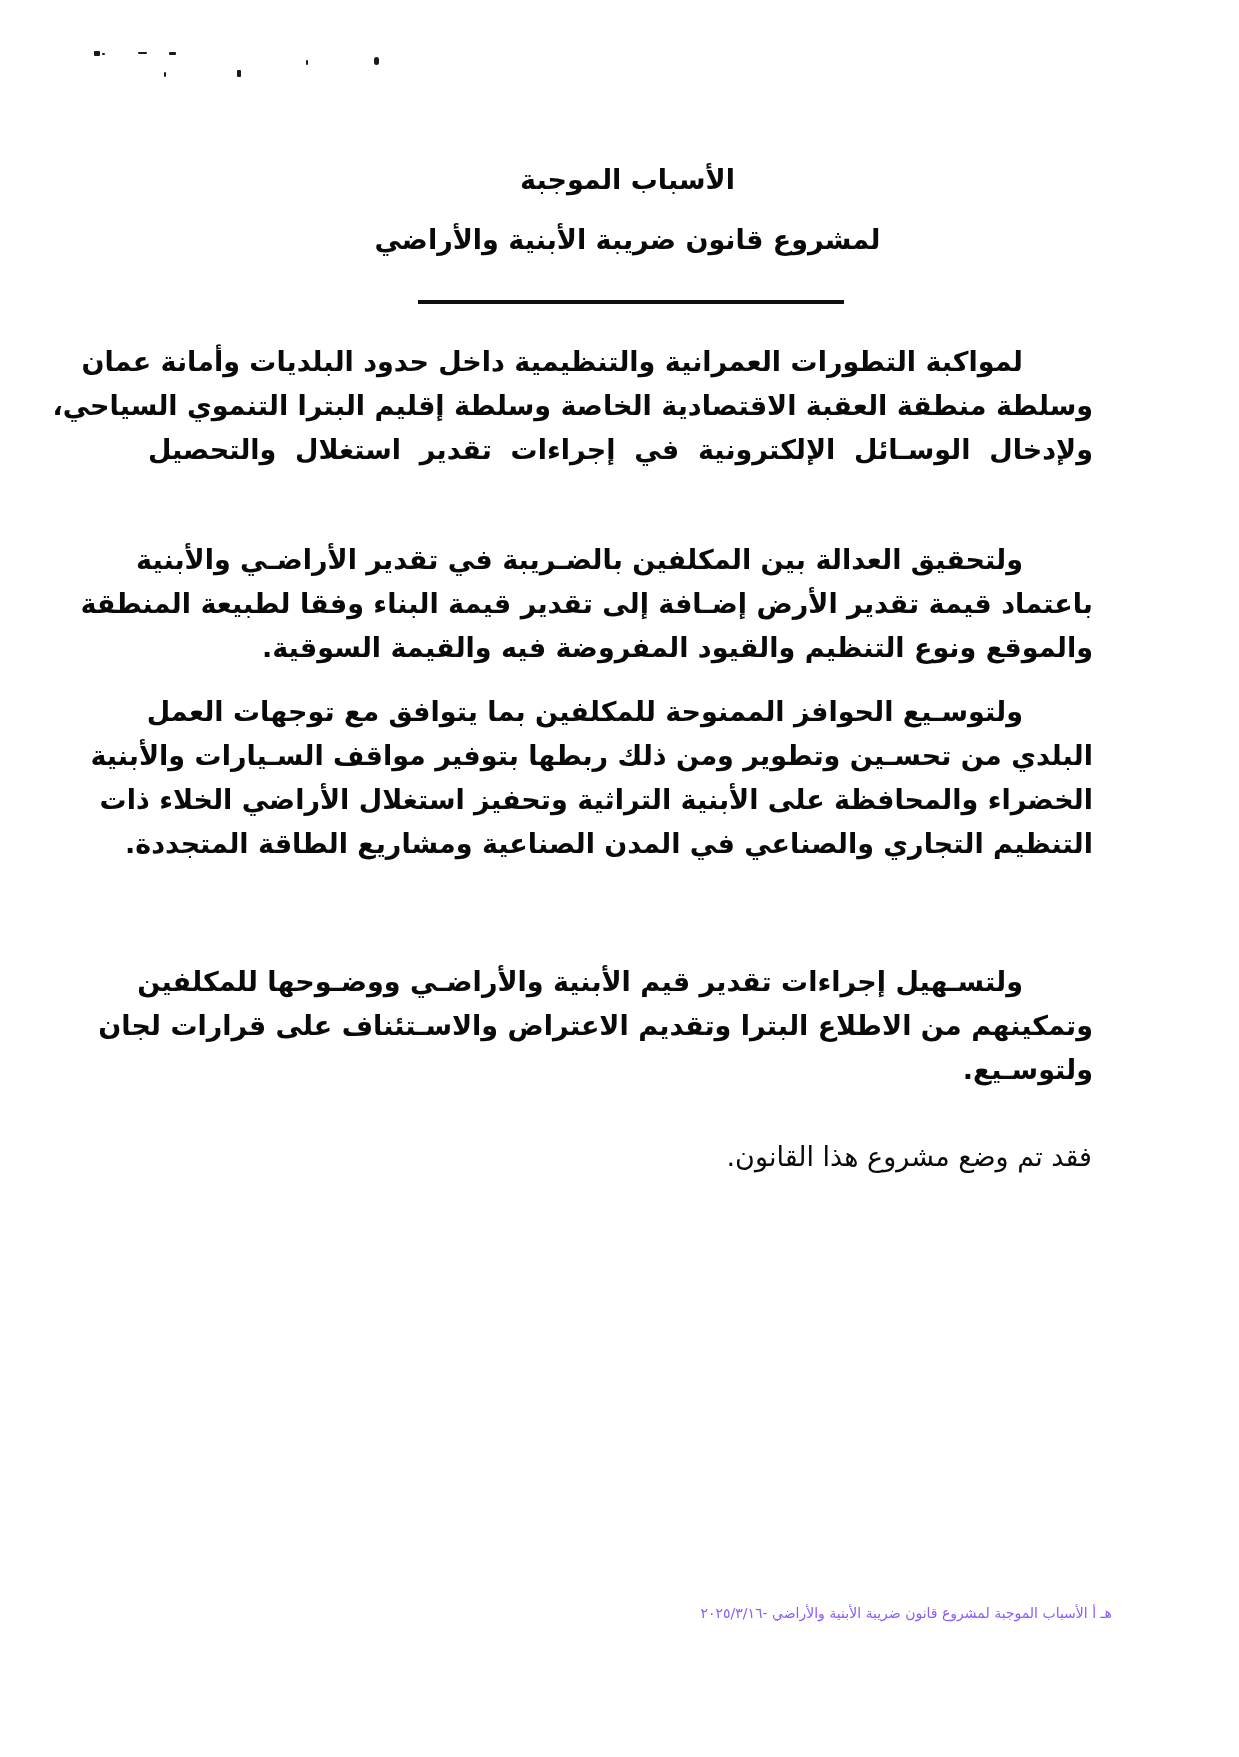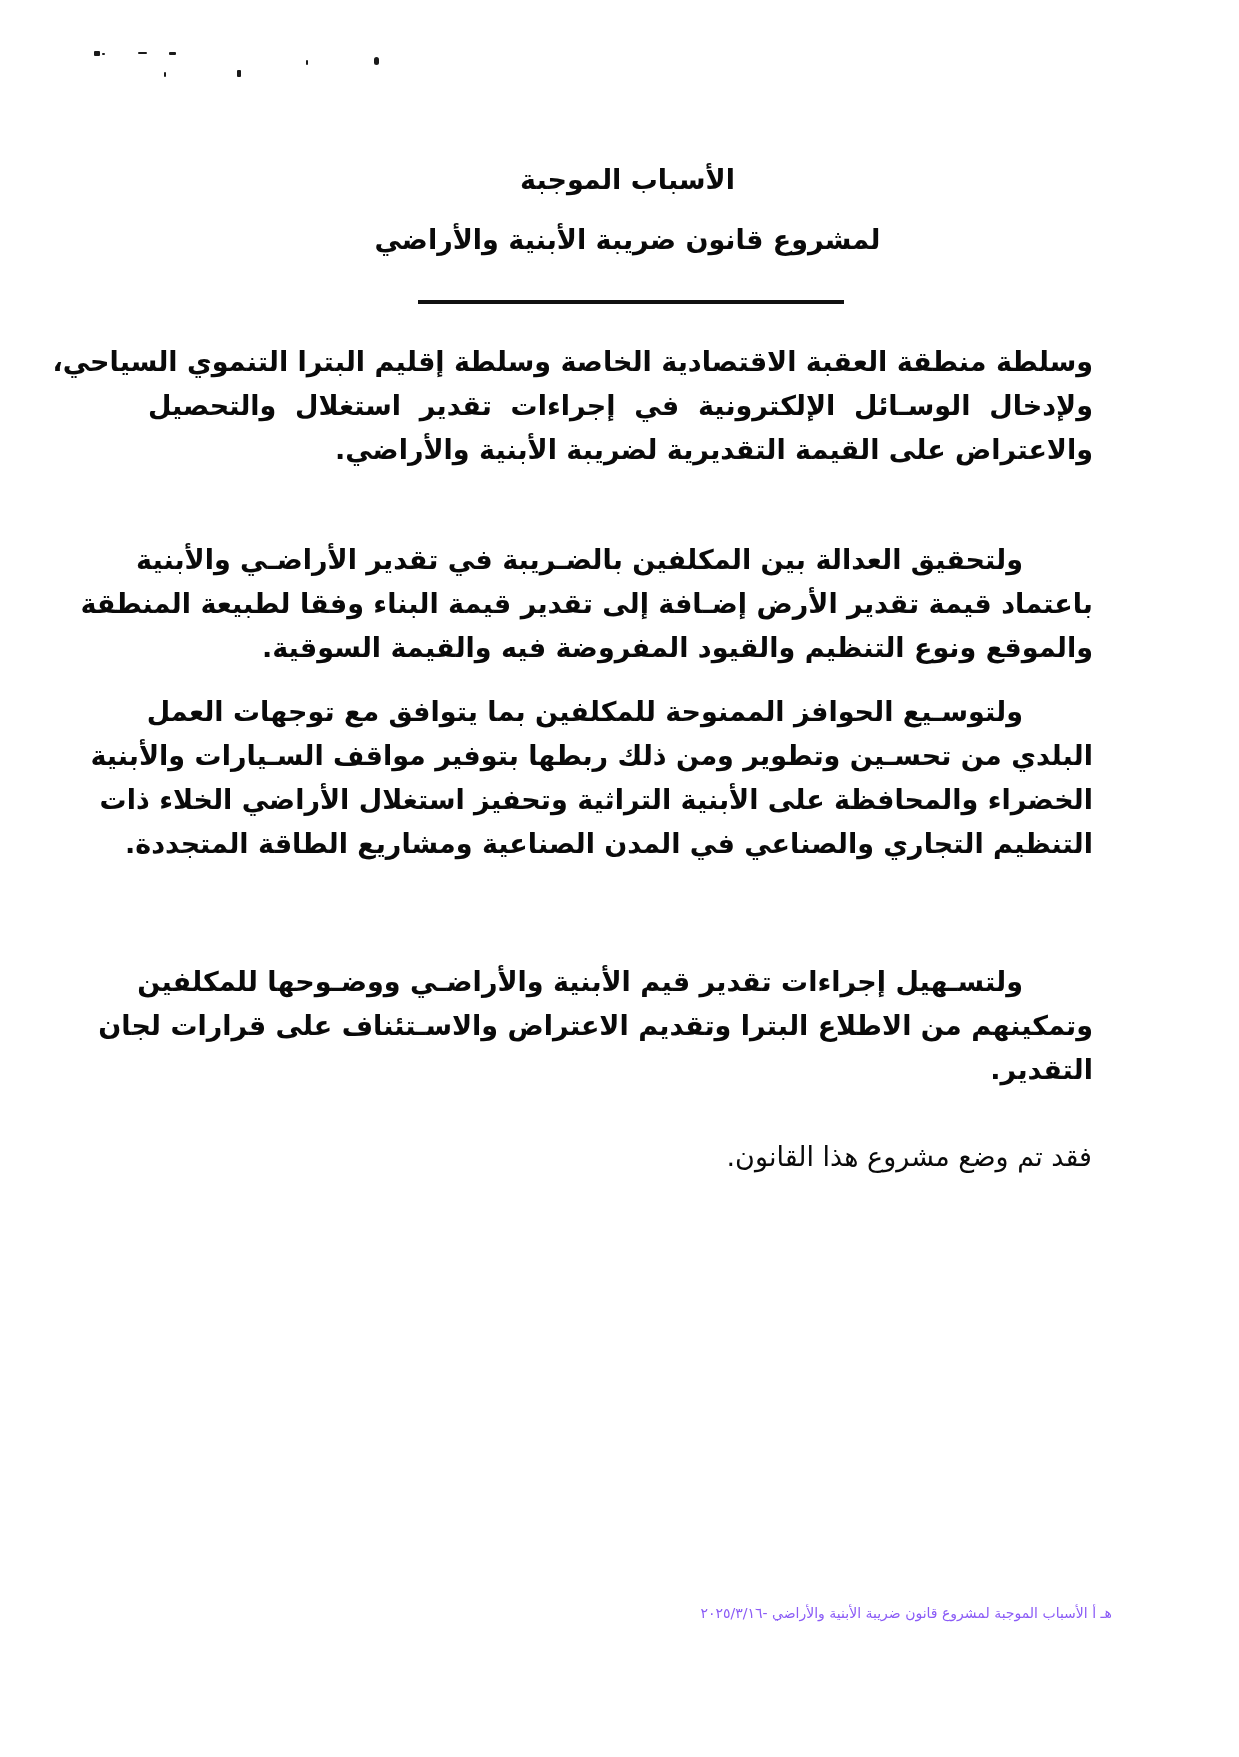--- a/index.html
+++ b/index.html
@@ -113,42 +113,42 @@
   <div class="title-block">
     <div class="title-line">الأسباب الموجبة</div>
     <div class="title-line">لمشروع قانون ضريبة الأبنية والأراضي</div>
   </div>
 
   <div class="title-rule"></div>
 
   <div class="body-block" style="top:0;">
 
     <div class="para" style="top:340px;">
+      <div class="line first">لمواكبة التطورات العمرانية والتنظيمية داخل حدود البلديات وأمانة عمان</div>
       <div class="line">وسلطة منطقة العقبة الاقتصادية الخاصة وسلطة إقليم البترا التنموي السياحي،</div>
       <div class="line">ولإدخال الوسـائل الإلكترونية في إجراءات تقدير استغلال والتحصيل</div>
-      <div class="line last">والاعتراض على القيمة التقديرية لضريبة الأبنية والأراضي.</div>
     </div>
 
     <div class="para" style="top:538px;">
       <div class="line first">ولتحقيق العدالة بين المكلفين بالضـريبة في تقدير الأراضـي والأبنية</div>
       <div class="line">باعتماد قيمة تقدير الأرض إضـافة إلى تقدير قيمة البناء وفقا لطبيعة المنطقة</div>
       <div class="line last">والموقع ونوع التنظيم والقيود المفروضة فيه والقيمة السوقية.</div>
     </div>
 
     <div class="para" style="top:690px;">
       <div class="line first">ولتوسـيع الحوافز الممنوحة للمكلفين بما يتوافق مع توجهات العمل</div>
       <div class="line">البلدي من تحسـين وتطوير ومن ذلك ربطها بتوفير مواقف السـيارات والأبنية</div>
       <div class="line">الخضراء والمحافظة على الأبنية التراثية وتحفيز استغلال الأراضي الخلاء ذات</div>
       <div class="line last">التنظيم التجاري والصناعي في المدن الصناعية ومشاريع الطاقة المتجددة.</div>
     </div>
 
     <div class="para" style="top:960px;">
       <div class="line first">ولتسـهيل إجراءات تقدير قيم الأبنية والأراضـي ووضـوحها للمكلفين</div>
       <div class="line">وتمكينهم من الاطلاع البترا وتقديم الاعتراض والاسـتئناف على قرارات لجان</div>
-      <div class="line last">التقدير.</div>
+      <div class="line last">ولتوسـيع.</div>
     </div>
 
   </div>
 
   <div class="closing">فقد تم وضع مشروع هذا القانون.</div>
 
   <div class="footer">هـ أ الأسباب الموجبة لمشروع قانون ضريبة الأبنية والأراضي -٢٠٢٥/٣/١٦</div>
 
 </div>
 

